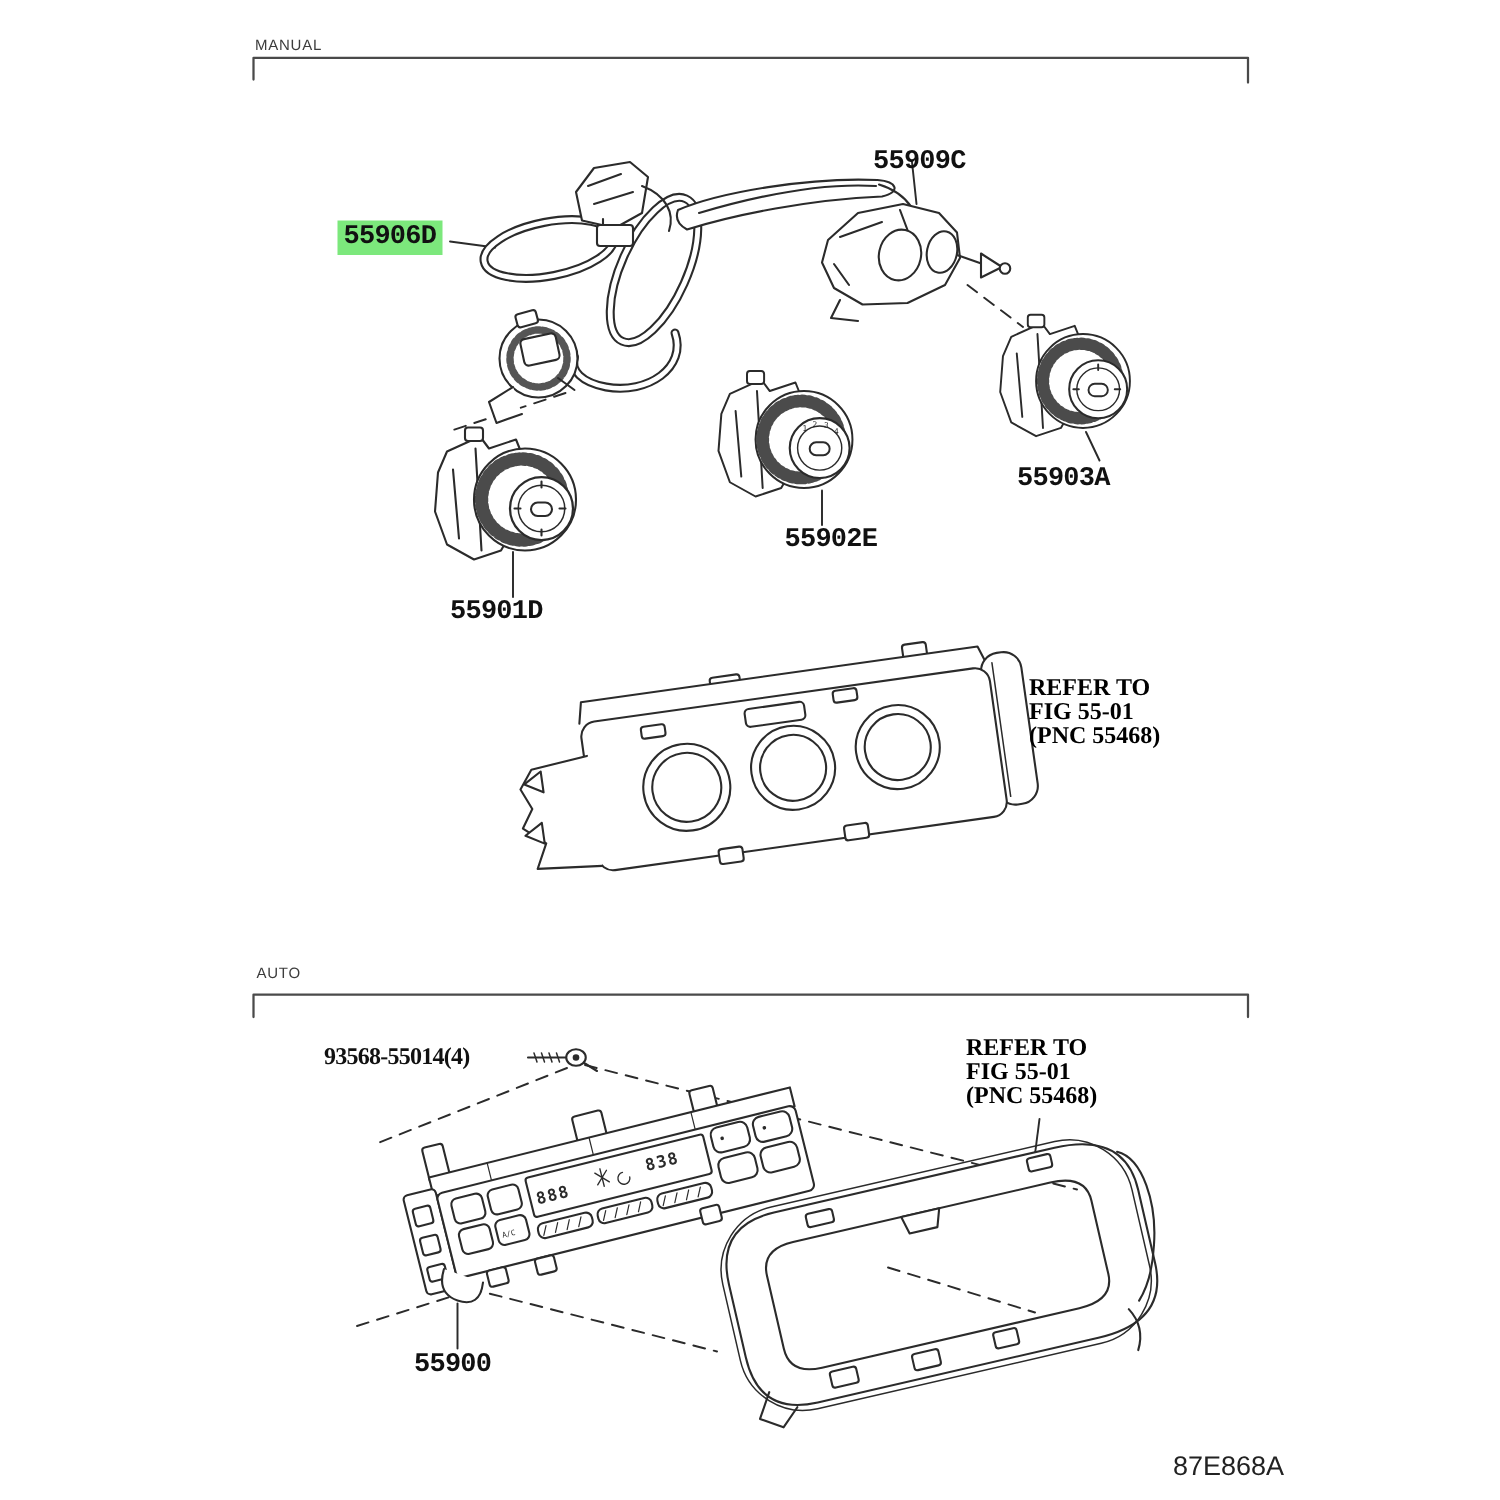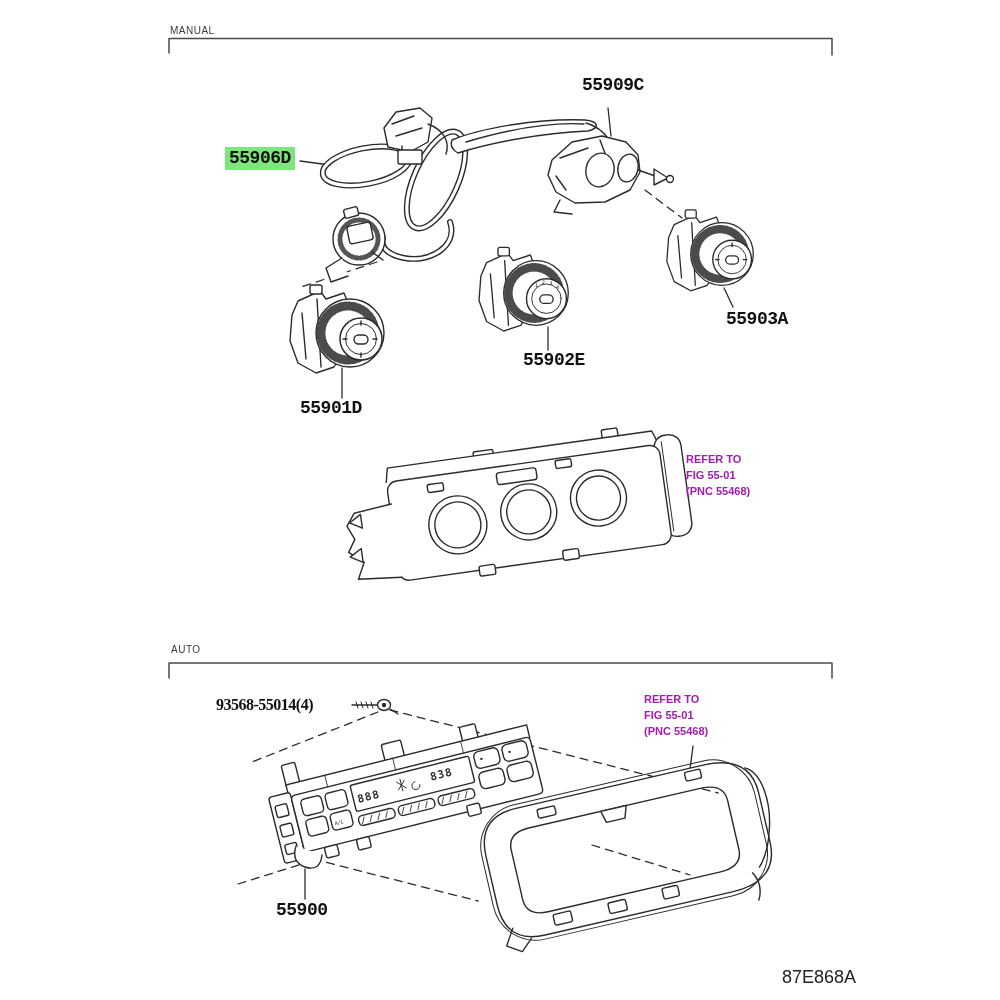--- a/index.html
+++ b/index.html
@@ -4,22 +4,22 @@
 <style>
   html,body{margin:0;padding:0;background:#fff;}
   .canvas{position:relative;width:1000px;height:1000px;background:#ffffff;overflow:hidden;
           font-family:"Liberation Sans",sans-serif;}
   .art{position:absolute;left:0;top:0;}
   .lbl{position:absolute;white-space:nowrap;}
   .plabel{font-family:"Liberation Mono","DejaVu Sans Mono",monospace;font-weight:bold;
           font-size:18px;color:#111;letter-spacing:-0.5px;}
   .plabel-sm{font-size:16px;font-family:Liberation Serif, serif;}
   .hl{background:var(--hl,#7ce87c);padding:1px 4px 2px 4px;}
-  .refer{font-family:Liberation Sans, sans-serif;font-weight:bold;
-         font-size:11px;line-height:16px;color:#a21caf;}
+  .refer{font-family:Liberation Serif, serif;font-weight:bold;
+         font-size:16px;line-height:16px;color:#000000;}
   .seclabel{font-size:10px;color:#3c3c3c;letter-spacing:0.5px;}
   .code{font-size:18px;color:#222;}
   svg text{font-family:"DejaVu Sans Mono",monospace;fill:#2b2b2b;}
   .seg{font-weight:bold;}
 </style>
 </head>
 <body>
 
 <div class="canvas">
 
@@ -241,25 +241,25 @@
 
       <path d="M760,798 C776,806 778,838 770,864 C766,878 760,890 752,898"></path>
       <path d="M744,902 q8,14 0,28"></path>
 
       <path d="M498,902 l-10,16 l14,9 l12,-11"></path>
     </g>
   </svg>
 
   <div class="lbl seclabel" style="left:170px;top:25px">MANUAL</div>
 
-  <div class="lbl plabel" style="left:582px;top:75px">55909C</div>
+  <div class="lbl plabel" style="left:582px;top:98px">55909C</div>
 
   <div class="lbl plabel hl" style="left:225px;top:147px">55906D</div>
 
-  <div class="lbl plabel" style="left:726px;top:309px">55903A</div>
+  <div class="lbl plabel" style="left:678px;top:309px">55903A</div>
 
   <div class="lbl plabel" style="left:523px;top:350px">55902E</div>
 
   <div class="lbl plabel" style="left:300px;top:398px">55901D</div>
 
   <div class="lbl refer" style="left:686px;top:451px">
     <div>REFER TO</div>
     <div>FIG 55-01</div>
     <div>(PNC 55468)</div>
   </div>

